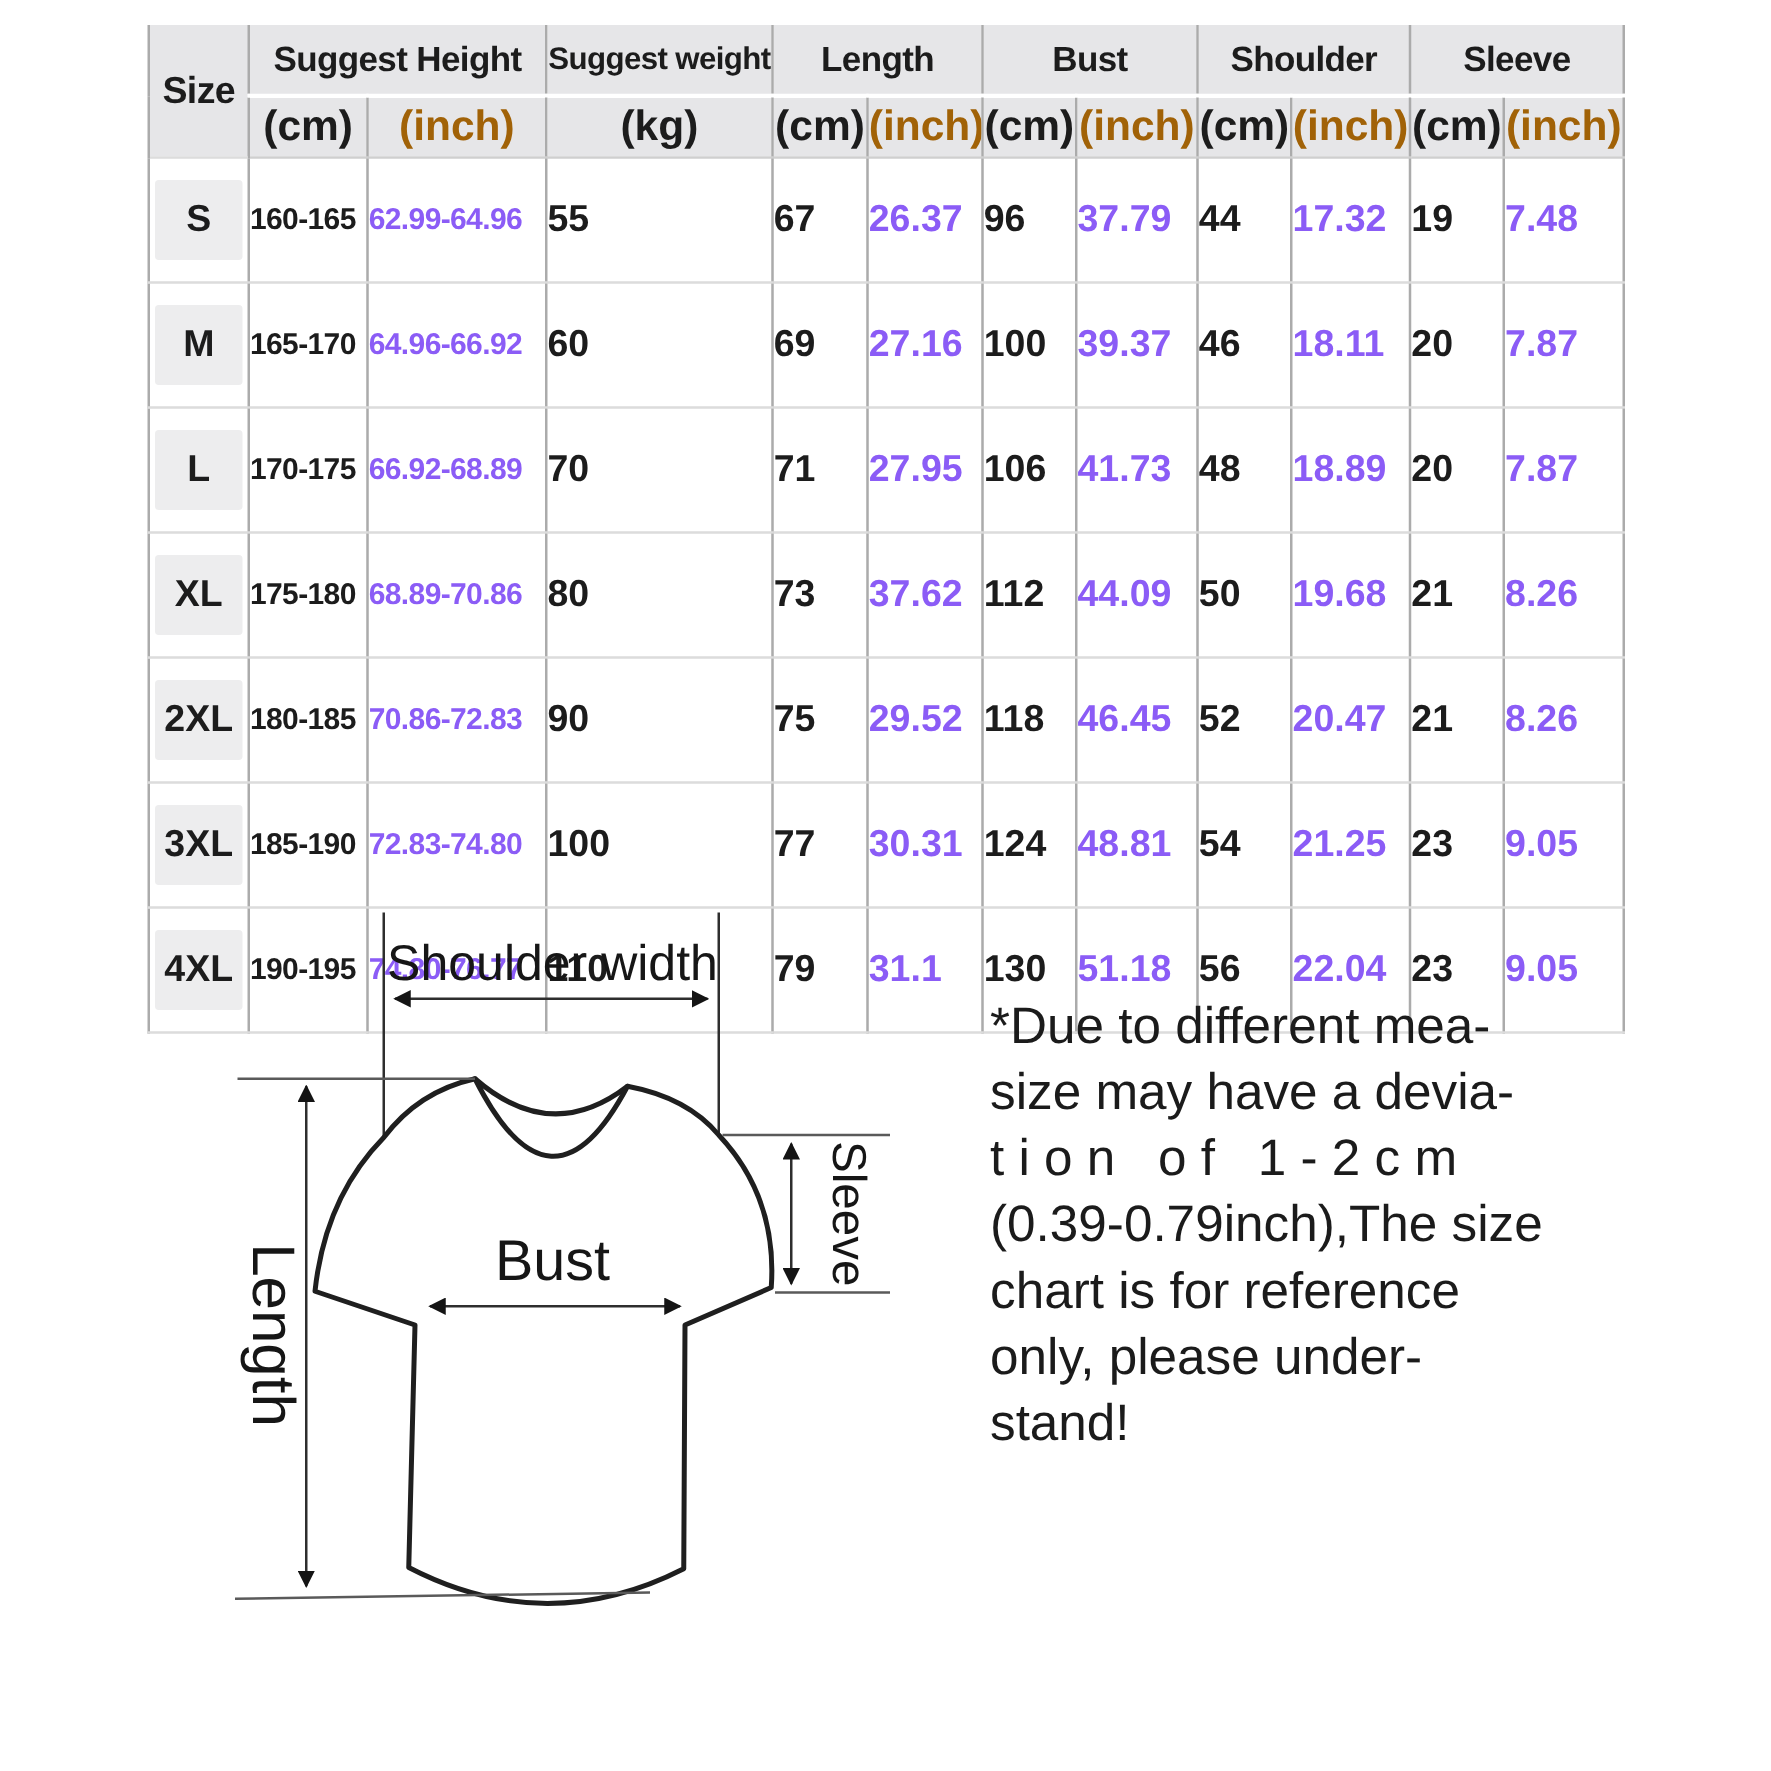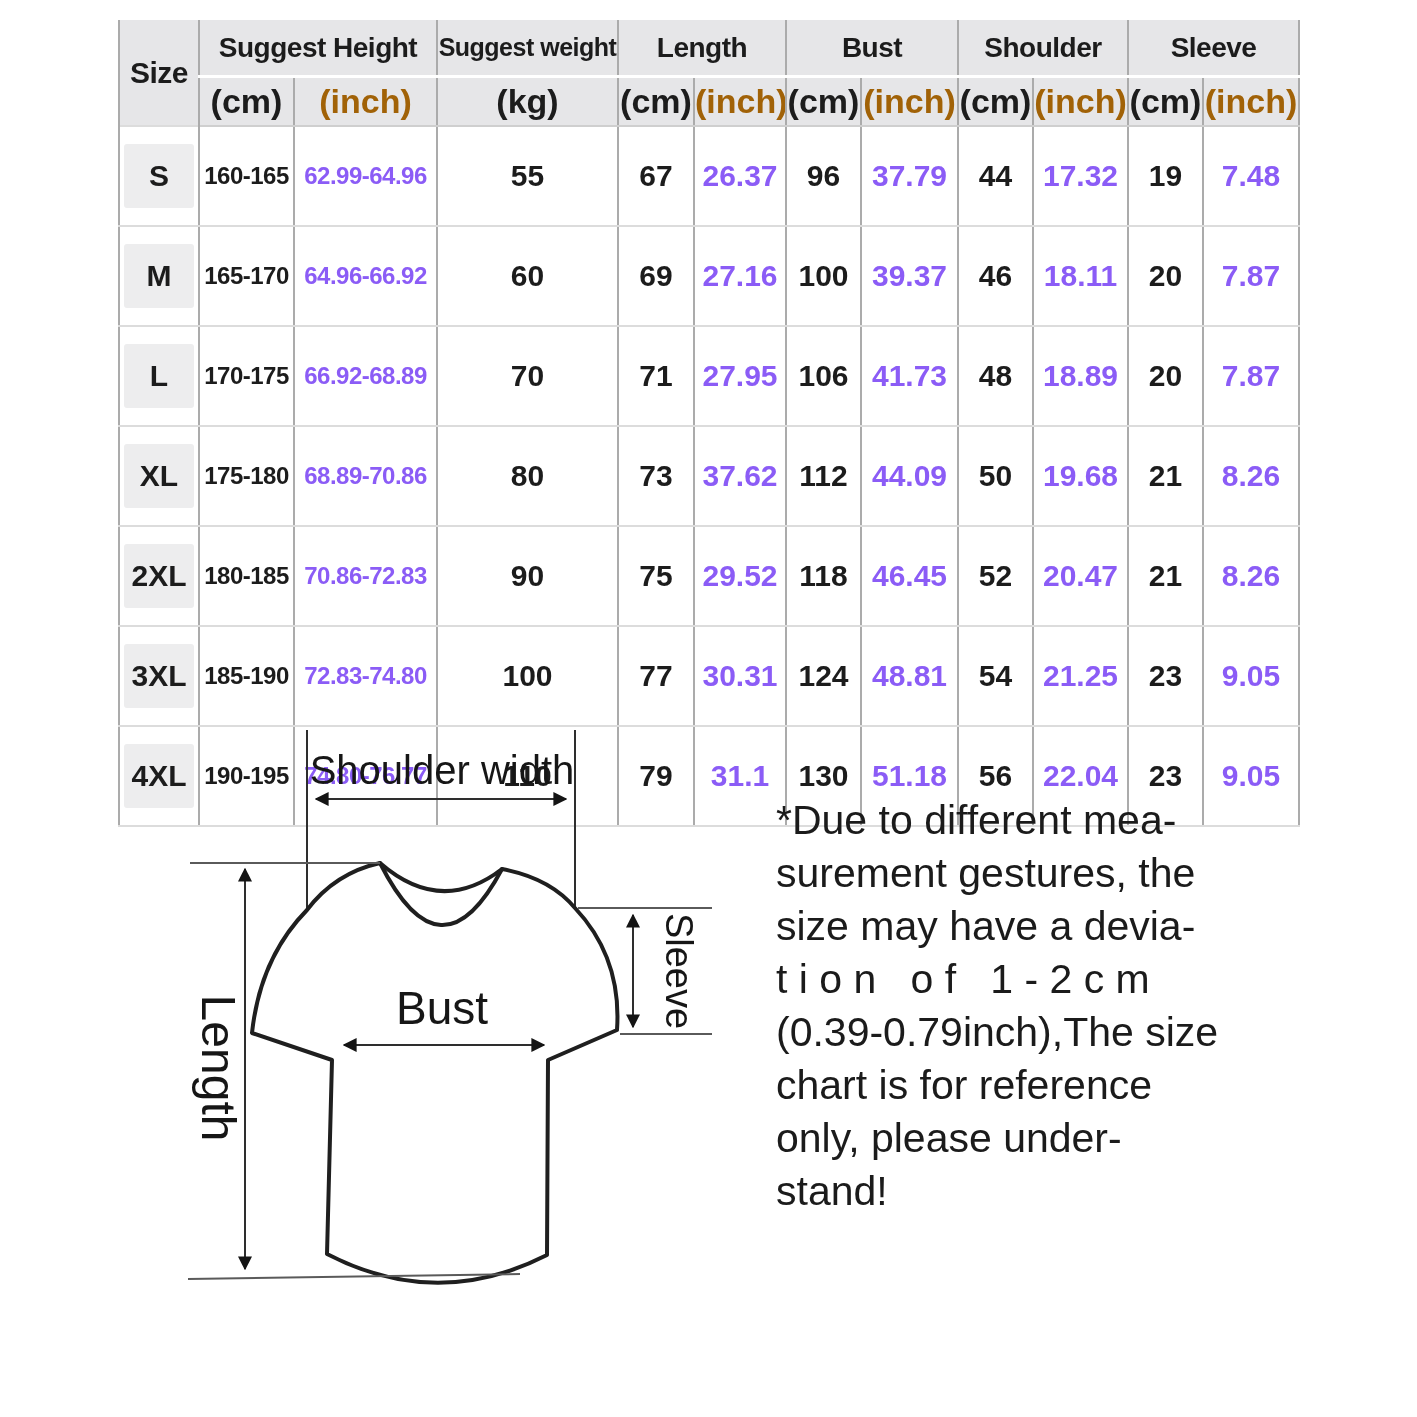--- a/index.html
+++ b/index.html
@@ -1,21 +1,21 @@
 <!DOCTYPE html>
 <html><head>
 <meta charset="utf-8">
 <style>
   html,body { margin:0; padding:0; background:#ffffff; }
   .page { position:relative; width:1417px; height:1417px; background:#ffffff; overflow:hidden;
           font-family:"Liberation Sans", sans-serif; }
 
   
   .size-table { position:absolute; left:118px; top:20px; width:1180px;
-                border-collapse:collapse; table-layout:fixed; text-align:center;
+                border-collapse:collapse; table-layout:fixed; 
                 font-weight:bold; color:#1c1c1c; }
   .size-table th, .size-table td { border-left:2px solid #ababab; border-right:2px solid #ababab;
                 padding:0; vertical-align:middle; overflow:hidden; }
   .size-table thead th { background:#e6e6e8; }
   .group-row th { font-size:28px; letter-spacing:-0.5px; height:55px; border-bottom:3px solid #ffffff; }
   .group-row th.size-head { font-size:30px; border-bottom:none; }
   .group-row th.th-weight { font-size:25px; }
   .sub-row th { font-size:34px; height:47px; border-bottom:2px solid #cfcfcf; }
   .sub-row th.inch { color:#a16207; }
   .size-table tbody td { font-size:30px; height:82px; border-top:2px solid #dcdcdc; border-bottom:2px solid #dcdcdc; }
@@ -27,21 +27,21 @@
 
   
   .diagram { position:absolute; left:150px; top:718px; width:620px; height:662px; }
   .diagram text { font-family:"Liberation Sans", sans-serif; fill:#161616; }
   .dim  { stroke:#2e2e2e; stroke-width:2; fill:none; }
   .cap  { stroke:#5a5a5a; stroke-width:2; fill:none; }
   .shirt { stroke:#1f1f1f; stroke-width:4; fill:#ffffff; stroke-linejoin:round; stroke-linecap:round; }
   .scoop { stroke:#1f1f1f; stroke-width:4; fill:none; stroke-linecap:round; }
 
   
-  .note { position:absolute; left:776px; top:794px; width:490px;
+  .note { position:absolute; left:792px; top:794px; width:490px;
           font-size:41px; line-height:53px; color:#1b1b1b; font-weight:normal; }
   .note-line { white-space:pre; }
 </style>
 </head>
 <body>
 
 <div class="page">
 
   <table class="size-table">
     <colgroup>
@@ -236,21 +236,20 @@
     <line class="dim" x1="194" y1="327" x2="394" y2="327" marker-start="url(#arr)" marker-end="url(#arr)"></line>
 
     <line class="cap" x1="428" y1="190" x2="562" y2="190"></line>
     <line class="cap" x1="470" y1="316" x2="562" y2="316"></line>
     <line class="dim" x1="483" y1="197" x2="483" y2="309" marker-start="url(#arr)" marker-end="url(#arr)"></line>
     <text x="516" y="253" font-size="38" text-anchor="middle" transform="rotate(90 516 253)">Sleeve</text>
   </svg>
 
   <div class="note">
     <div class="note-line">*Due to different mea-</div>
-    <div class="note-line">surement gestures, the</div>
     <div class="note-line">size may have a devia-</div>
     <div class="note-line">t i o n   o f   1 - 2 c m</div>
     <div class="note-line">(0.39-0.79inch),The size</div>
     <div class="note-line">chart is for reference</div>
     <div class="note-line">only, please under-</div>
     <div class="note-line">stand!</div>
   </div>
 
 </div>
 

